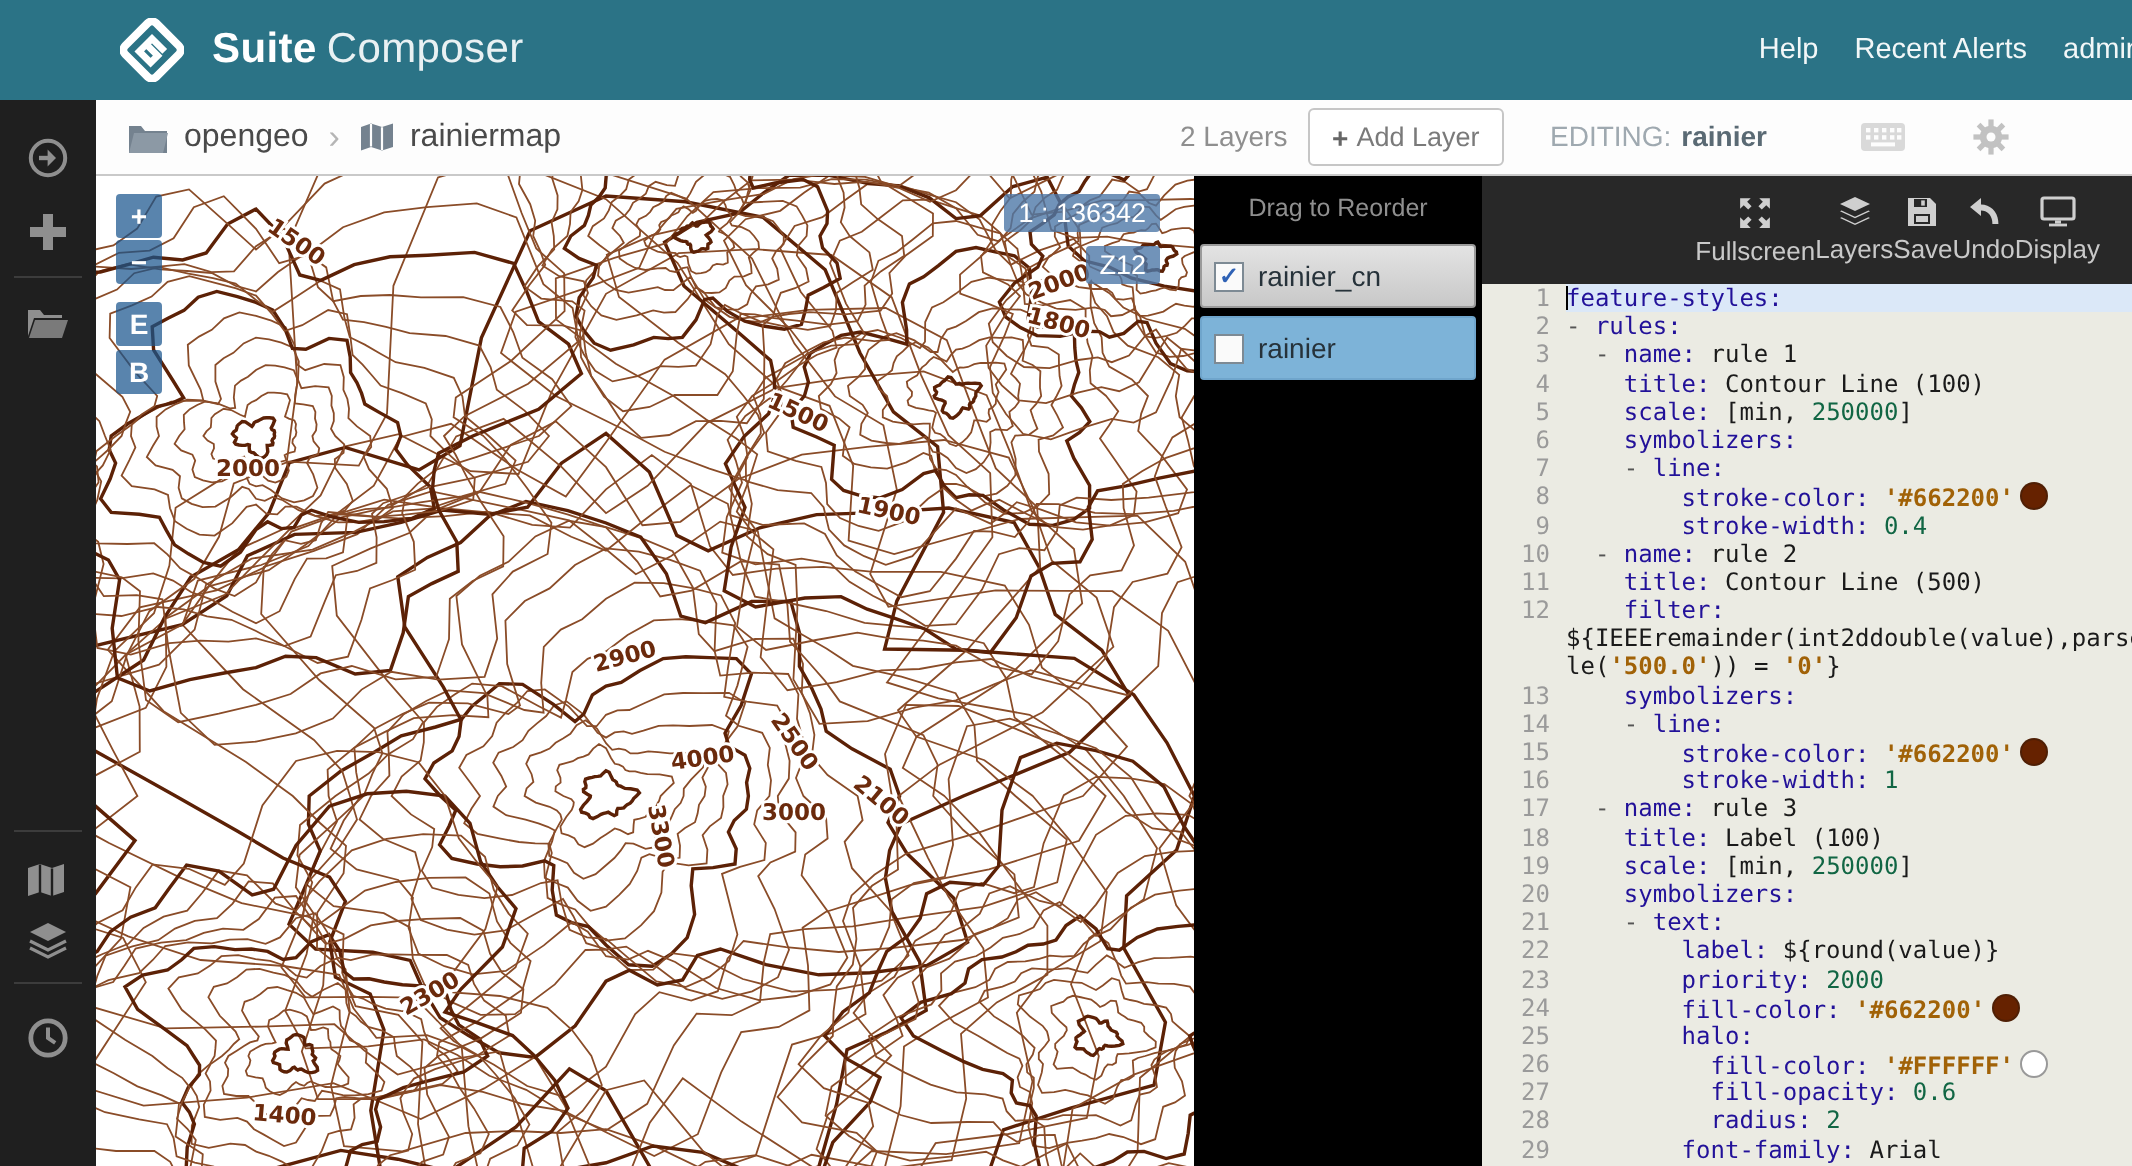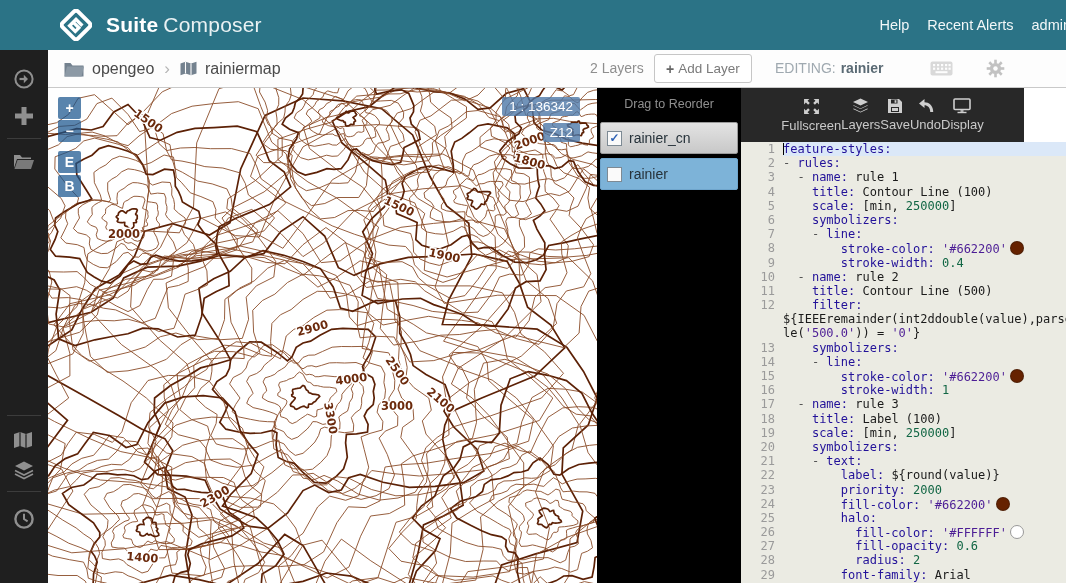--- a/index.html
+++ b/index.html
@@ -41,31 +41,31 @@
   
   .lpanel{position:absolute;left:597px;top:88px;width:144px;height:495px;background:#000000;}
   .lpanel .hint{text-align:center;color:#8f8f8f;font-size:12.5px;padding-top:9px;padding-bottom:7px;}
   .layer-item{margin:4px 3px;height:30px;border-radius:2px;display:flex;align-items:center;cursor:pointer;}
   .layer-item.gray{background:linear-gradient(#e3e3e3,#c8c8c8);border:1px solid #9a9a9a;}
   .layer-item.blue{background:#7db3d8;border:1px solid #6fa5cc;}
   .layer-item .lname{font-size:14px;color:#26323a;}
   .cbx{width:13px;height:13px;background:#fafafa;border:1px solid #7d8a94;margin:0 7px 0 6px;font-size:12px;line-height:12px;text-align:center;color:#2f62b5;font-weight:bold;flex:0 0 auto;}
   
   .rpanel{position:absolute;left:741px;top:88px;width:325px;height:495px;}
-  .rp-toolbar{position:absolute;left:0;top:0;width:283px;height:54px;background:#282828;display:flex;justify-content:center;align-items:center;padding:0 16px;box-sizing:border-box;}
+  .rp-toolbar{position:absolute;left:0;top:0;width:325px;height:54px;background:#282828;display:flex;justify-content:flex-end;align-items:center;padding:0 16px;box-sizing:border-box;}
   .rp-btn{display:flex;flex-direction:column;align-items:center;gap:3px;color:#c9c9c9;font-size:13px;cursor:pointer;}
   .rp-btn svg{display:block;}
   
   .editor{position:absolute;left:0;top:54px;width:325px;height:441px;background:#ebebe3;overflow:hidden;font-family:"DejaVu Sans Mono","Liberation Mono",monospace;font-size:12px;line-height:14.2px;}
   .cm-row{display:flex;white-space:pre;height:14.2px;}
   .cm-gutter{flex:0 0 34px;text-align:right;padding-right:8px;color:#9a9a9a;user-select:none;}
   .cm-line{flex:1 1 auto;overflow:hidden;}
   .cm-row.active .cm-line{background:#dbe8f8;}
   .tk-key{color:#221199;}
-  .tk-str{color:#4c1d95;}
+  .tk-str{color:#a16207;font-weight:bold;}
   .tk-num{color:#116644;}
   .tk-meta{color:#555;}
   .tk-txt{color:#1a1a1a;}
   .swatch{display:inline-block;width:12px;height:12px;border-radius:50%;vertical-align:-2px;margin-left:3px;border:1px solid rgba(60,30,10,.55);}
   .cursor{display:inline-block;width:1px;height:12px;background:#000;vertical-align:-2px;margin-right:-1px;}
 </style>
 </head>
 <body>
 
 <div class="header">

